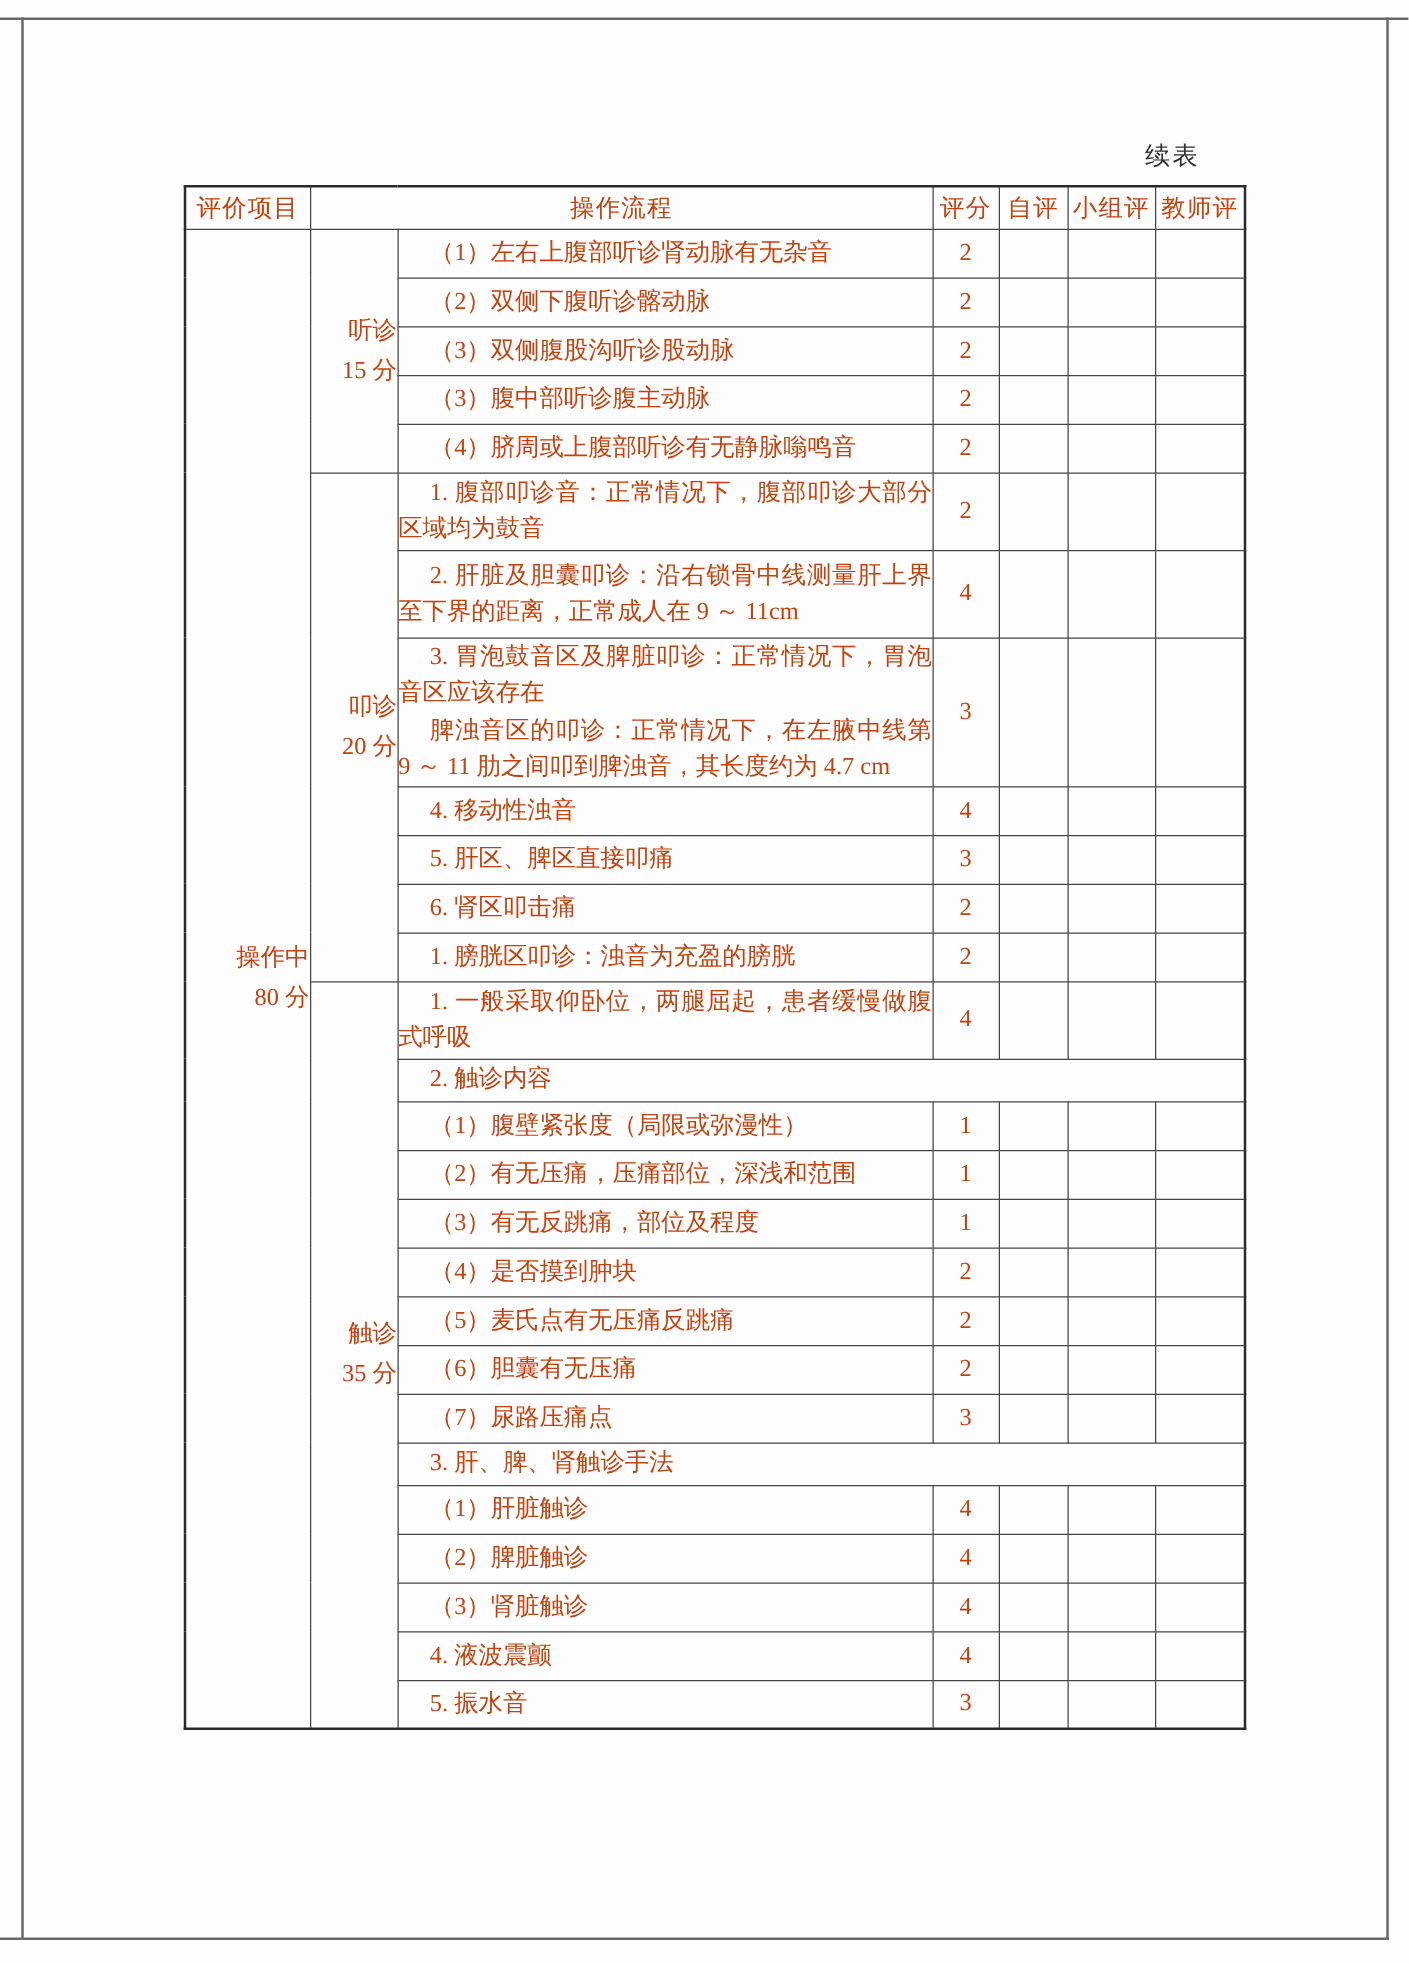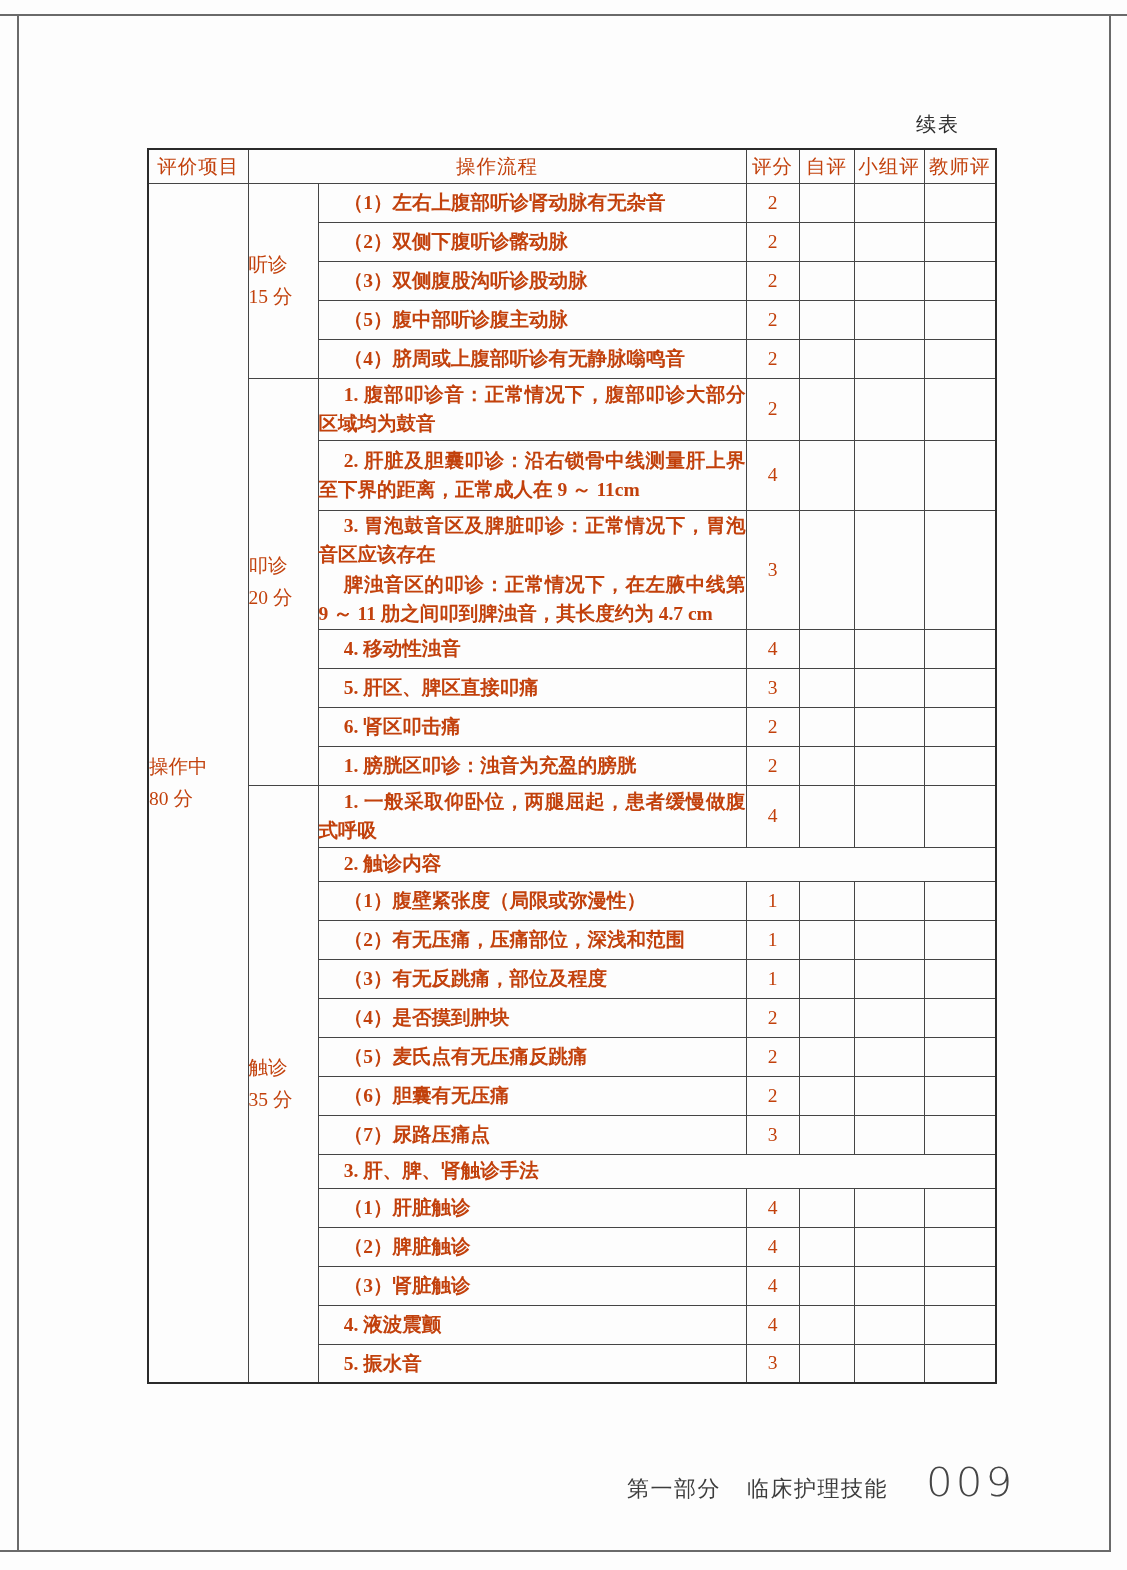--- a/index.html
+++ b/index.html
@@ -43,27 +43,26 @@
     vertical-align: middle;
   }
   table.rubric { border: 2px solid #2b2b2b; }
   th.hd {
     font-weight: normal;
     text-align: center;
     height: 34px;
     letter-spacing: 1px;
   }
   td.category, td.group-label {
-    text-align: left;
+    text-align: right;
     line-height: 32px;
   }
   td.process {
     padding: 3px 9px 3px 9px;
     text-align: left;
-    font-weight: bold;
   }
   td.process p {
     margin: 0;
     text-indent: 1.3em;
     text-align: justify;
     line-height: 29.5px;
   }
   td.score { text-align: center; }
   tr.h39  { height: 39px; }
   tr.h62  { height: 62px; }
@@ -160,21 +159,21 @@
       <td class="process">
             <p>（3）双侧腹股沟听诊股动脉</p>
           </td>
       <td class="score">2</td>
       <td></td>
           <td></td>
           <td></td>
     </tr>
     <tr class="h39">
       <td class="process">
-            <p>（5）腹中部听诊腹主动脉</p>
+            <p>（3）腹中部听诊腹主动脉</p>
           </td>
       <td class="score">2</td>
       <td></td>
           <td></td>
           <td></td>
     </tr>
     <tr class="h39">
       <td class="process">
             <p>（4）脐周或上腹部听诊有无静脉嗡鸣音</p>
           </td>
@@ -380,20 +379,14 @@
             <p>5. 振水音</p>
           </td>
       <td class="score">3</td>
       <td></td>
           <td></td>
           <td></td>
     </tr>
   </tbody>
     </table>
 
-  <div class="footer">
-    <div class="footer-section">
-      <span class="part">第一部分</span><span>临床护理技能</span>
-    </div>
-    <div class="page-number">009</div>
-  </div>
 
 </div>
 
 </body></html>

